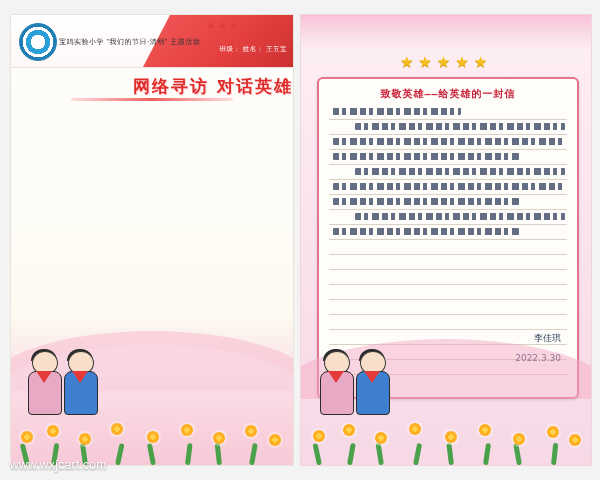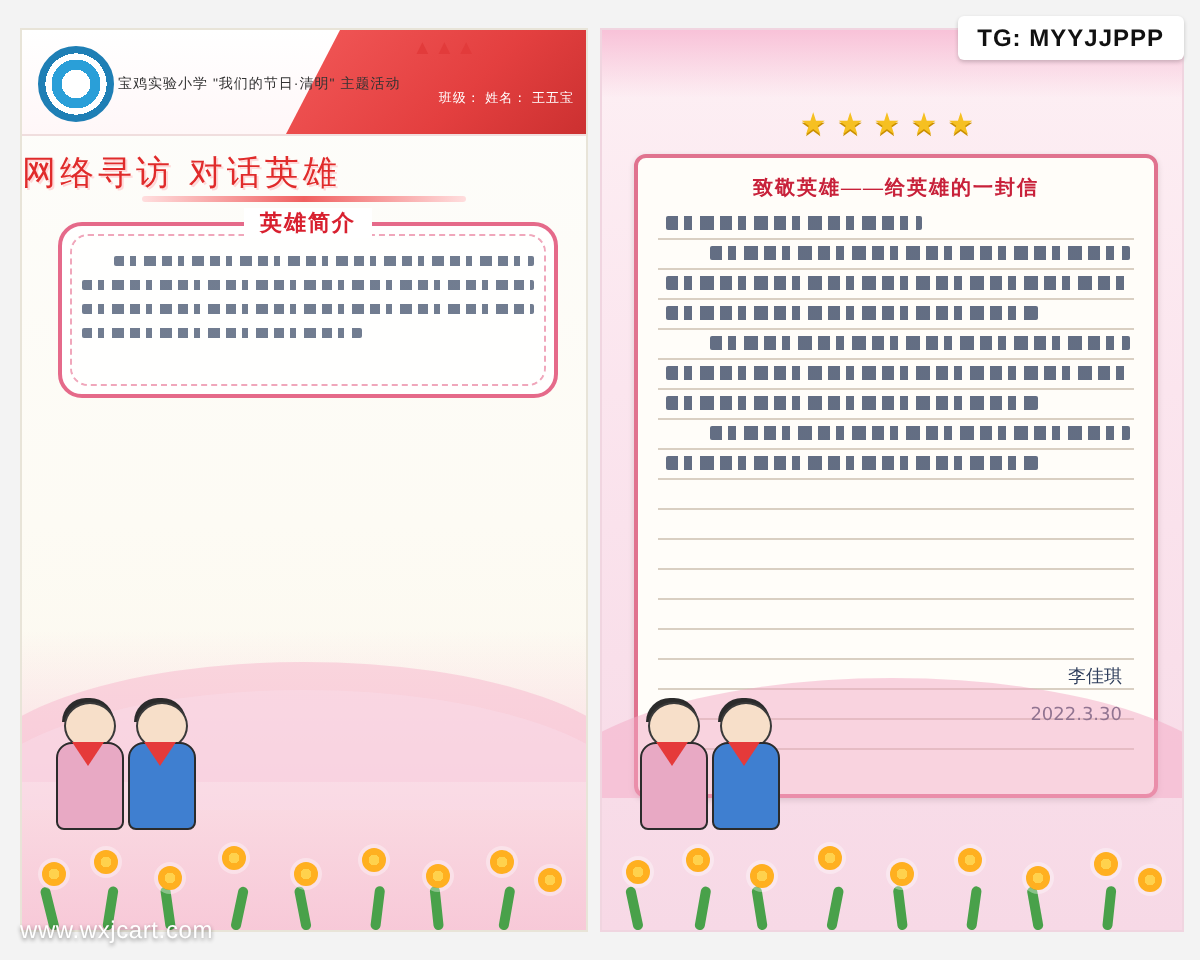--- a/index.html
+++ b/index.html
@@ -100,23 +100,23 @@
     right: 54px; top: 4px;
     font-size: 10px;
     color: #e23b3b;
     letter-spacing: 1px;
   }
 
   
   .main-title {
     position: absolute;
     top: 60px; left: 0; right: 0;
-    text-align: left;
+    text-align: right;
     font-size: 17px;
-    font-weight: normal;
+    font-weight: bold;
     color: #e02b2b;
     letter-spacing: 2px;
     text-shadow: 1px 1px 0 #ffd9d9;
     font-family: "DejaVu Sans", "Liberation Sans", sans-serif;
   }
   .title-underline {
     position: absolute;
     top: 83px; left: 60px;
     width: 162px; height: 3px;
     background: linear-gradient(90deg,#ffdede,#f06060,#ffdede);
@@ -280,21 +280,21 @@
     overflow: hidden;
   }
   .letter-title {
     position: absolute;
     top: 8px; left: 0; right: 0;
     text-align: center;
     font-size: 10px;
     font-weight: bold;
     color: #c8213a;
     letter-spacing: 1px;
-    font-family: Liberation Serif, serif;
+    font-family: Liberation Mono, monospace;
   }
   .letter-rules {
     position: absolute;
     top: 26px; left: 10px; right: 10px; bottom: 12px;
     background-image: repeating-linear-gradient(180deg,
       rgba(0,0,0,0) 0 14px, #d9cfc2 14px 15px);
   }
   .letter-hw {
     position: absolute;
     top: 26px; left: 14px; right: 12px;
@@ -373,30 +373,20 @@
       <div class="hdr-red"></div>
       <div class="school-logo"></div>
       <div class="school-name">宝鸡实验小学 "我们的节日·清明" 主题活动</div>
       <div class="hdr-flags">▲▲▲</div>
       <div class="hdr-labels">班级：     姓名：     王五宝</div>
     </div>
 
     <div class="main-title">网络寻访 对话英雄</div>
     <div class="title-underline"></div>
 
-    <div class="box" id="box-intro">
-      <div class="box-inner"></div>
-      <div class="box-title">英雄简介</div>
-      <div class="hw-lines">
-        <div class="hw-line indent"></div>
-        <div class="hw-line"></div>
-        <div class="hw-line"></div>
-        <div class="hw-line short"></div>
-      </div>
-    </div>
 
 
     <div class="pink-wash"></div>
     <div class="wave" style="bottom:74px;background:#f7bcd0;"></div>
     <div class="wave" style="bottom:60px;background:#fadbe7;"></div>
 
     <div class="kids" id="kids-left">
       <div class="kid girl" style="left:0;">
         <div class="hair"></div>
         <div class="head"></div>
@@ -491,15 +481,14 @@
       <div class="flower" style="left:74px;bottom:21px;"></div>
       <div class="flower" style="left:108px;bottom:30px;"></div>
       <div class="flower" style="left:144px;bottom:22px;"></div>
       <div class="flower" style="left:178px;bottom:29px;"></div>
       <div class="flower" style="left:212px;bottom:20px;"></div>
       <div class="flower" style="left:246px;bottom:27px;"></div>
       <div class="flower" style="left:268px;bottom:19px;"></div>
     </div>
   </div>
 
-  <div id="tg-badge">TG: MYYJJPPP</div>
   <div id="watermark">www.wxjcart.com</div>
 </div>
 
 </body></html>

